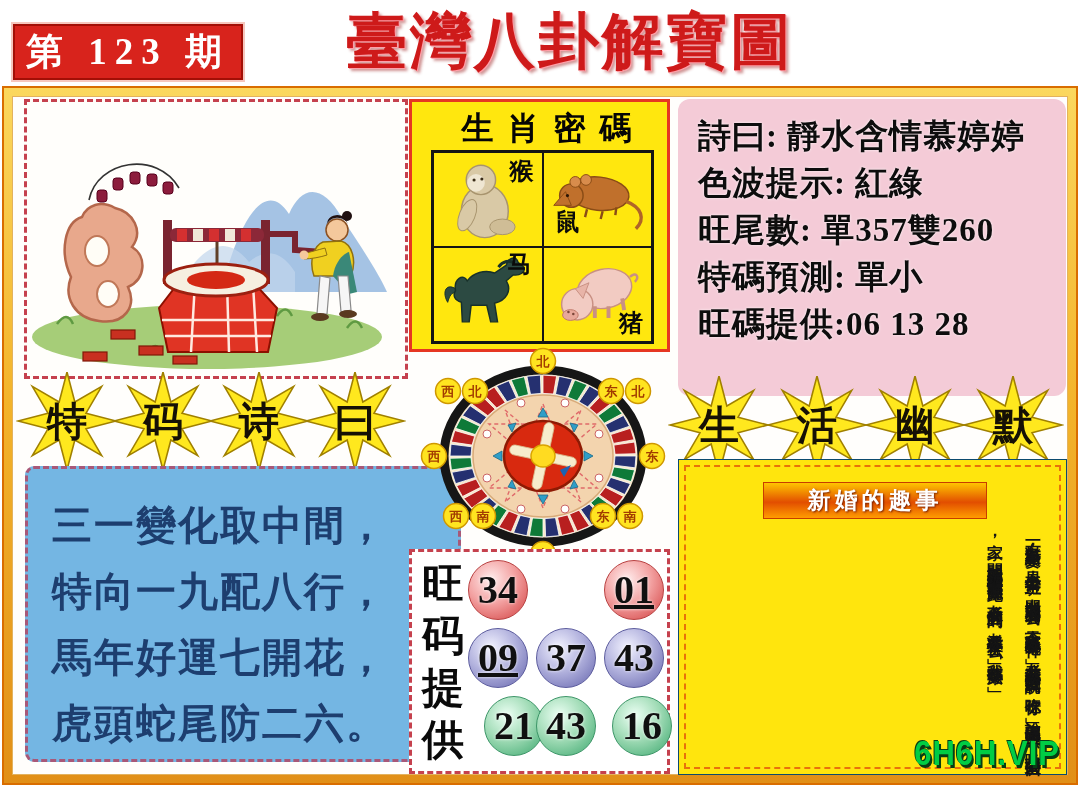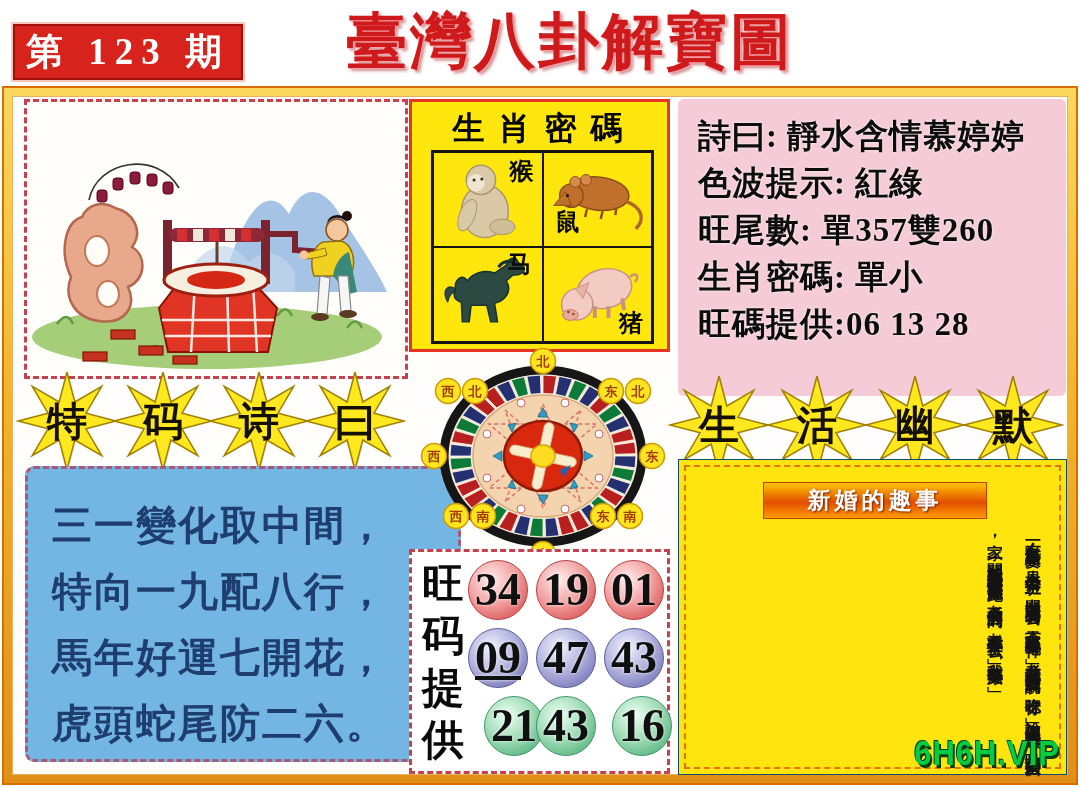--- a/index.html
+++ b/index.html
@@ -32,49 +32,49 @@
             justify-content:center;font-size:40px;font-weight:700;color:#151005;}
 
   
   .poem-box{position:absolute;left:25px;top:466px;width:436px;height:296px;background:#74b6e3;
             border:3px dashed #a85878;border-radius:9px;padding:24px 0 0 24px;box-sizing:border-box;}
   .poem-line{font-size:40px;font-weight:700;color:#1d3e6f;line-height:66px;letter-spacing:2px;}
 
   
   .zodiac-box{position:absolute;left:409px;top:99px;width:261px;height:253px;background:#ffe70e;
               border:3px solid #e63622;box-sizing:border-box;}
-  .zodiac-title{position:absolute;left:0;top:5px;width:100%;text-align:center;font-size:32px;
+  .zodiac-title{position:absolute;left:9px;top:5px;width:100%;text-align:center;font-size:32px;
                 font-weight:700;letter-spacing:14px;padding-left:10px;box-sizing:border-box;color:#050505;}
   .zgrid{position:absolute;left:19px;top:48px;width:219px;height:190px;border:2px solid #141414;
          display:grid;grid-template-columns:1fr 1fr;grid-template-rows:1fr 1fr;}
   .zcell{position:relative;border:1px solid #141414;}
   .zcell svg{position:absolute;left:0;top:0;width:100%;height:100%;}
   .zlabel{position:absolute;font-size:24px;font-weight:700;color:#0a0a0a;}
   .zl-monkey{top:2px;right:8px;}  .zl-rat{bottom:8px;left:12px;}
   .zl-horse{top:0px;right:10px;}  .zl-pig{bottom:2px;right:8px;}
 
   
   .wheel{position:absolute;left:412px;top:346px;width:262px;height:224px;}
   .wheel text{font-size:13px;font-weight:700;fill:#a23c00;text-anchor:middle;}
 
   
   .wangma-box{position:absolute;left:409px;top:549px;width:261px;height:225px;background:#fff;
               border:3px dashed #c5414e;box-sizing:border-box;}
   .wm-char{position:absolute;left:8px;width:46px;height:52px;font-size:42px;font-weight:700;
            color:#0a0a0a;text-align:center;line-height:52px;}
   .ball{position:absolute;width:58px;height:58px;border-radius:50%;text-align:center;
-        line-height:58px;font-size:46px;font-weight:700;color:#101010;
+        line-height:58px;font-size:40px;font-weight:700;color:#101010;
         text-shadow:0 0 3px rgba(255,255,255,.9);}
   .ball.red{background:radial-gradient(circle at 38% 32%,#ffeded 0%,#f3a2a2 45%,#dc5e5e 82%);border:1px solid #b84040;}
   .ball.purple{background:radial-gradient(circle at 38% 32%,#f2f2ff 0%,#b3b3de 45%,#7d7dbc 82%);border:1px solid #5c5c9e;}
   .ball.green{background:radial-gradient(circle at 38% 32%,#ecfff4 0%,#a2dcb7 45%,#5cb885 82%);border:1px solid #3d9668;}
 
   
   .info-panel{position:absolute;left:678px;top:99px;width:388px;height:297px;background:#f4cbd7;
-              border-radius:6px;padding:14px 0 0 20px;box-sizing:border-box;}
+              border-radius:12px;padding:14px 0 0 20px;box-sizing:border-box;}
   .info-line{font-size:33px;font-weight:700;color:#0d0d0d;line-height:47px;letter-spacing:1px;
              text-shadow:0 0 3px rgba(255,255,255,.85);white-space:nowrap;}
 
   
   .story-box{position:absolute;left:678px;top:459px;width:389px;height:316px;background:#ffe50d;
              border:1px solid #0c4a6e;box-sizing:border-box;}
   .story-dash{position:absolute;left:5px;top:5px;right:5px;bottom:5px;border:2px dashed #e8720a;
               pointer-events:none;}
   .story-banner{position:absolute;left:84px;top:22px;width:222px;height:35px;
                 background:linear-gradient(180deg,#ffc400 0%,#e24e00 55%,#ff9c00 100%);
@@ -367,35 +367,34 @@
     </g>
   </svg>
 
   <div class="wangma-box">
     <div class="wm-char" style="top:6px;">旺</div>
     <div class="wm-char" style="top:58px;">码</div>
     <div class="wm-char" style="top:110px;">提</div>
     <div class="wm-char" style="top:162px;">供</div>
 
     <div class="ball red" style="left:56px;top:8px;">34</div>
-    <div class="ball red" style="left:124px;top:8px;">19</div>
-    <div class="ball red" style="left:192px;top:8px;">01</div>
+    <div class="ball red" style="left:192px;top:8px;text-decoration:underline;">01</div>
     <div class="ball purple" style="left:56px;top:76px;text-decoration:underline;">09</div>
-    <div class="ball purple" style="left:124px;top:76px;">47</div>
+    <div class="ball purple" style="left:124px;top:76px;">37</div>
     <div class="ball purple" style="left:192px;top:76px;">43</div>
     <div class="ball green" style="left:72px;top:144px;">21</div>
     <div class="ball green" style="left:124px;top:144px;">43</div>
     <div class="ball green" style="left:200px;top:144px;">16</div>
   </div>
 
   <div class="info-panel">
     <div class="info-line">詩曰: 靜水含情慕婷婷</div>
     <div class="info-line">色波提示: 紅綠</div>
     <div class="info-line">旺尾數: 單357雙260</div>
-    <div class="info-line">生肖密碼: 單小</div>
+    <div class="info-line">特碼預測: 單小</div>
     <div class="info-line">旺碼提供:06 13 28</div>
   </div>
 
   <div class="star" style="left:668px;top:376px;">
     <svg viewBox="0 0 100 100">
         <polygon points="50,0 58,30.6 85.4,14.6 69.4,42 100,50 69.4,58 85.4,85.4 58,69.4 50,100 42,69.4 14.6,85.4 30.6,58 0,50 30.6,42 14.6,14.6 42,30.6" fill="#ffe81e" stroke="#a08000" stroke-width="1.6"></polygon>
       </svg>
     <span class="ch">生</span>
   </div>
   <div class="star" style="left:766px;top:376px;">

